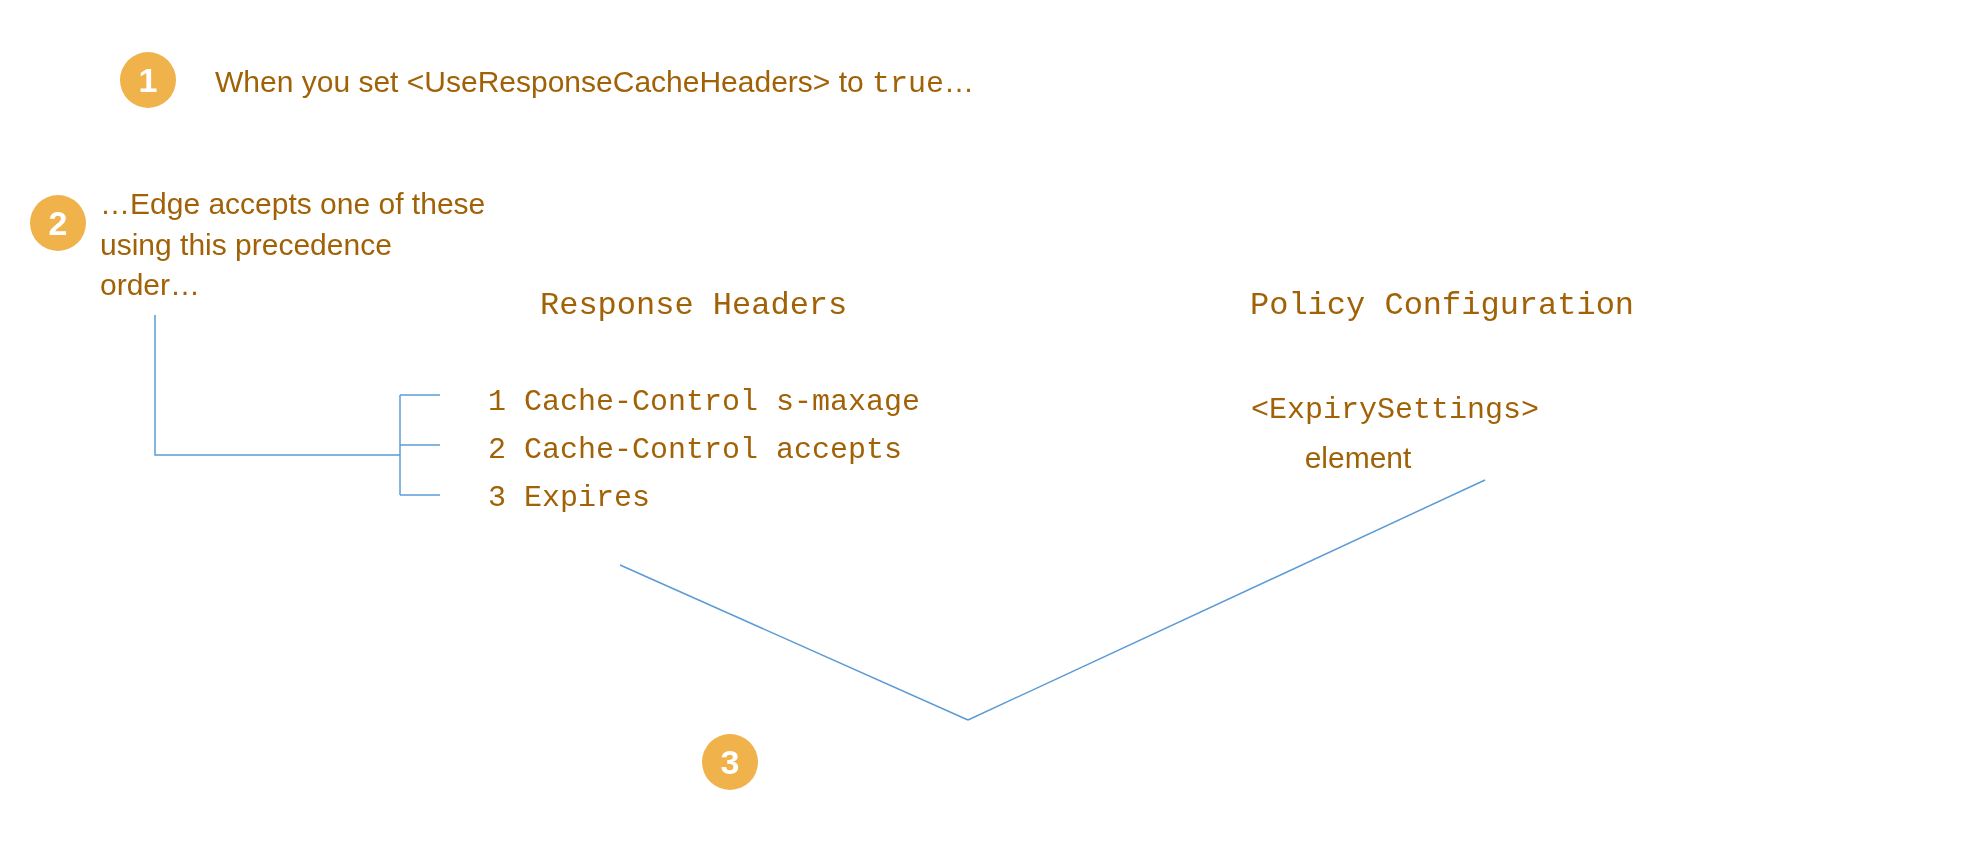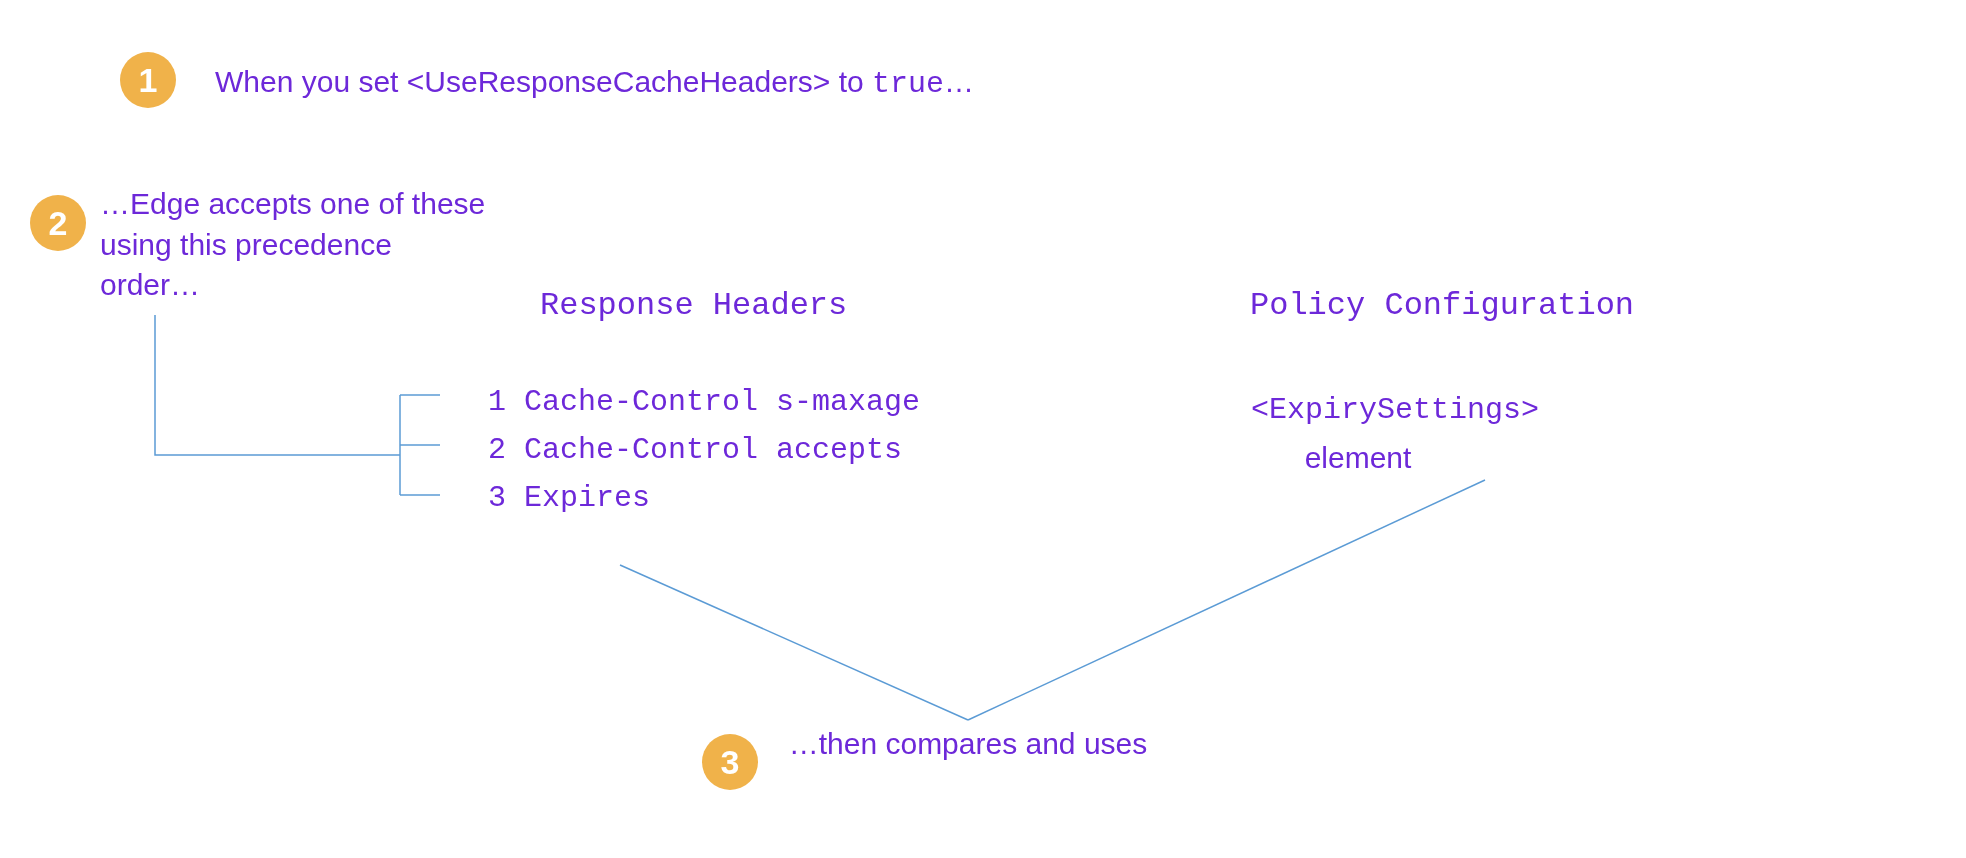--- a/index.html
+++ b/index.html
@@ -24,21 +24,21 @@
     display: flex;
     align-items: center;
     justify-content: center;
     font-size: 34px;
     font-weight: 600;
   }
   .text {
     position: absolute;
     font-size: 30px;
     line-height: 1.35;
-    color: #6d28d9;
+    color: #a16207;
   }
   .mono {
     font-family: "Consolas", "Menlo", "Courier New", monospace;
   }
   .heading {
     font-size: 32px;
     font-family: Liberation Mono, monospace;
   }
   .center {
     text-align: center;
@@ -101,21 +101,21 @@
   <div class="text heading" style="left:1250px; top:284px;">Policy Configuration</div>
 
   <div class="text mono center" style="left:1225px; top:390px; width:340px;">&lt;ExpirySettings&gt;</div>
   <div class="text center" style="left:1188px; top:438px; width:340px;">element</div>
 
   <div class="badge" style="left:702px; top:734px;">
     <span>3</span>
   </div>
 
   <div class="text center" style="left:778px; top:724px; width:380px;">
-    <span>…then compares and uses</span><br>
+    <br>
   </div>
 
   <svg class="connector" viewBox="0 0 1966 858">
 
     <path d="M 155 315 L 155 455 L 400 455"></path>
 
     <path d="M 400 395 L 440 395"></path>
     <path d="M 400 445 L 440 445"></path>
     <path d="M 400 495 L 440 495"></path>
     <path d="M 400 395 L 400 495"></path>

